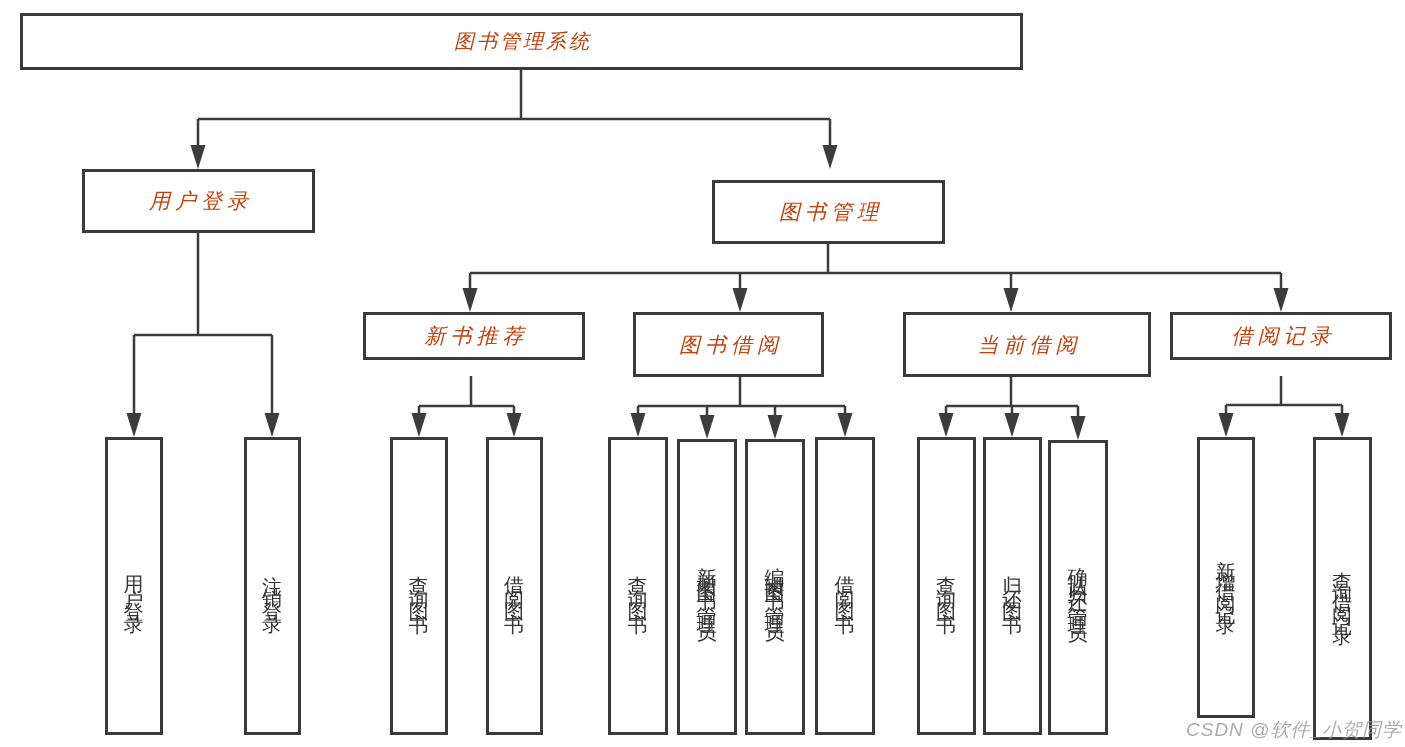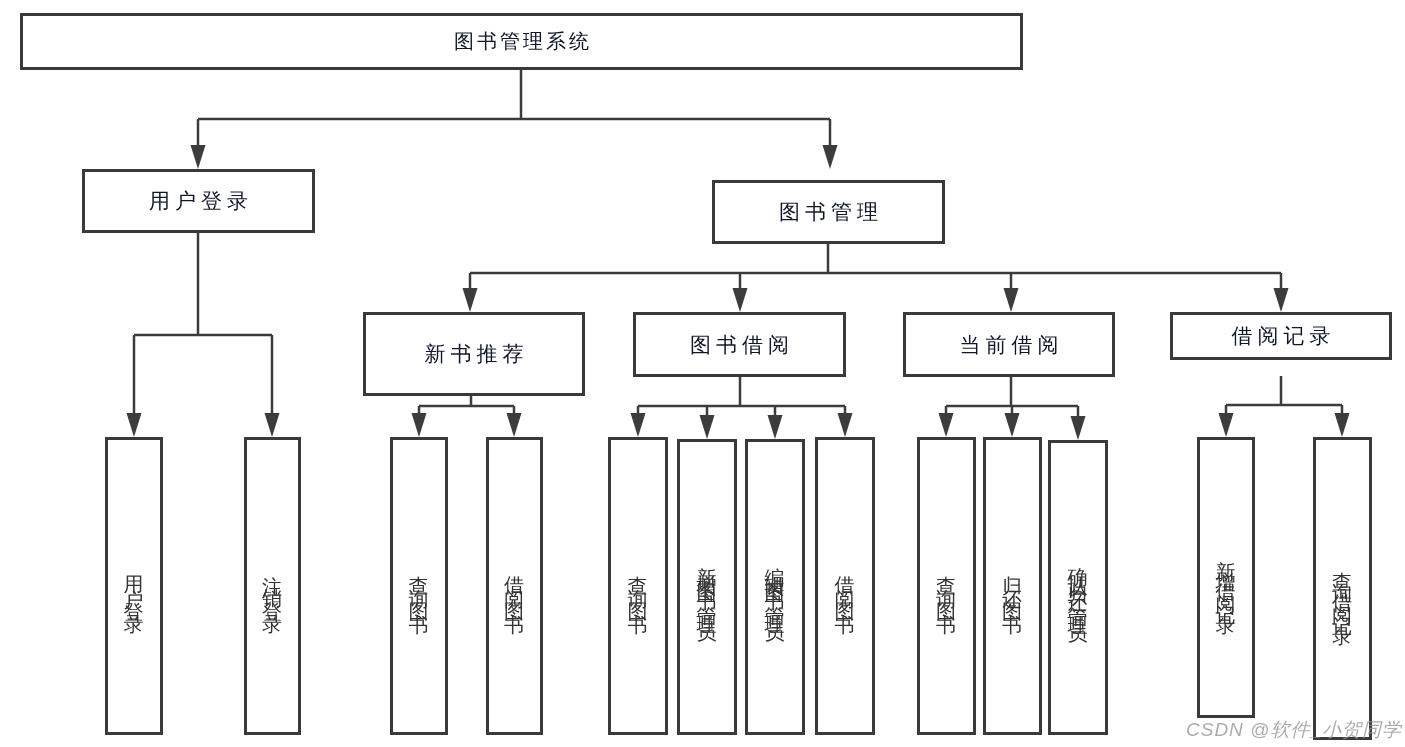--- a/index.html
+++ b/index.html
@@ -3,21 +3,21 @@
 <meta charset="utf-8">
 <style>
   html,body{margin:0;padding:0;background:#ffffff;}
   #canvas{
     position:relative;width:1405px;height:747px;background:#ffffff;
     font-family:"Liberation Sans","DejaVu Sans",sans-serif;overflow:hidden;
   }
   .hbox{
     position:absolute;box-sizing:border-box;border:3px solid #3a3a3a;background:#ffffff;
     display:flex;align-items:center;justify-content:center;
-    font-size:21px;letter-spacing:5px;color:#0f172a;text-indent:5px;
+    font-size:21px;letter-spacing:5px;color:#c2410c;text-indent:5px;font-style:italic;
   }
   .hbox.title{font-size:20px;letter-spacing:3px;text-indent:3px;}
   .vbox{
     position:absolute;box-sizing:border-box;border:3px solid #3a3a3a;background:#ffffff;
     display:flex;align-items:center;justify-content:center;
     writing-mode:vertical-rl;text-orientation:mixed;
     font-size:20px;color:#333333;line-height:1;
   }
   .sp4{letter-spacing:13px;}
   .sp6{letter-spacing:11px;}
@@ -77,23 +77,23 @@
       <polygon points="1218.5,413 1233.5,413 1226,437"></polygon>
       <polygon points="1334.5,413 1349.5,413 1342,437"></polygon>
     </g>
   </svg>
 
   <div class="hbox title" style="left:20px;top:13px;width:1003px;height:57px">图书管理系统</div>
 
   <div class="hbox" style="left:82px;top:169px;width:233px;height:64px">用户登录</div>
   <div class="hbox" style="left:712px;top:180px;width:233px;height:64px">图书管理</div>
 
-  <div class="hbox" style="left:363px;top:312px;width:222px;height:84px">新书推荐</div>
-  <div class="hbox" style="left:633px;top:312px;width:213px;height:65px">图书借阅</div>
-  <div class="hbox" style="left:903px;top:312px;width:212px;height:65px">当前借阅</div>
+  <div class="hbox" style="left:363px;top:312px;width:222px;height:48px">新书推荐</div>
+  <div class="hbox" style="left:633px;top:312px;width:191px;height:65px">图书借阅</div>
+  <div class="hbox" style="left:903px;top:312px;width:248px;height:65px">当前借阅</div>
   <div class="hbox" style="left:1170px;top:312px;width:222px;height:48px">借阅记录</div>
 
   <div class="vbox sp4" style="left:105px;top:437px;width:58px;height:298px">用户登录</div>
   <div class="vbox sp4" style="left:244px;top:437px;width:57px;height:298px">注销登录</div>
 
   <div class="vbox sp4" style="left:390px;top:437px;width:58px;height:298px">查询图书</div>
   <div class="vbox sp4" style="left:486px;top:437px;width:57px;height:298px">借阅图书</div>
 
   <div class="vbox sp4" style="left:608px;top:437px;width:60px;height:298px">查询图书</div>
   <div class="vbox sp9" style="left:677px;top:439px;width:60px;height:296px">新增图书（管理员）</div>

